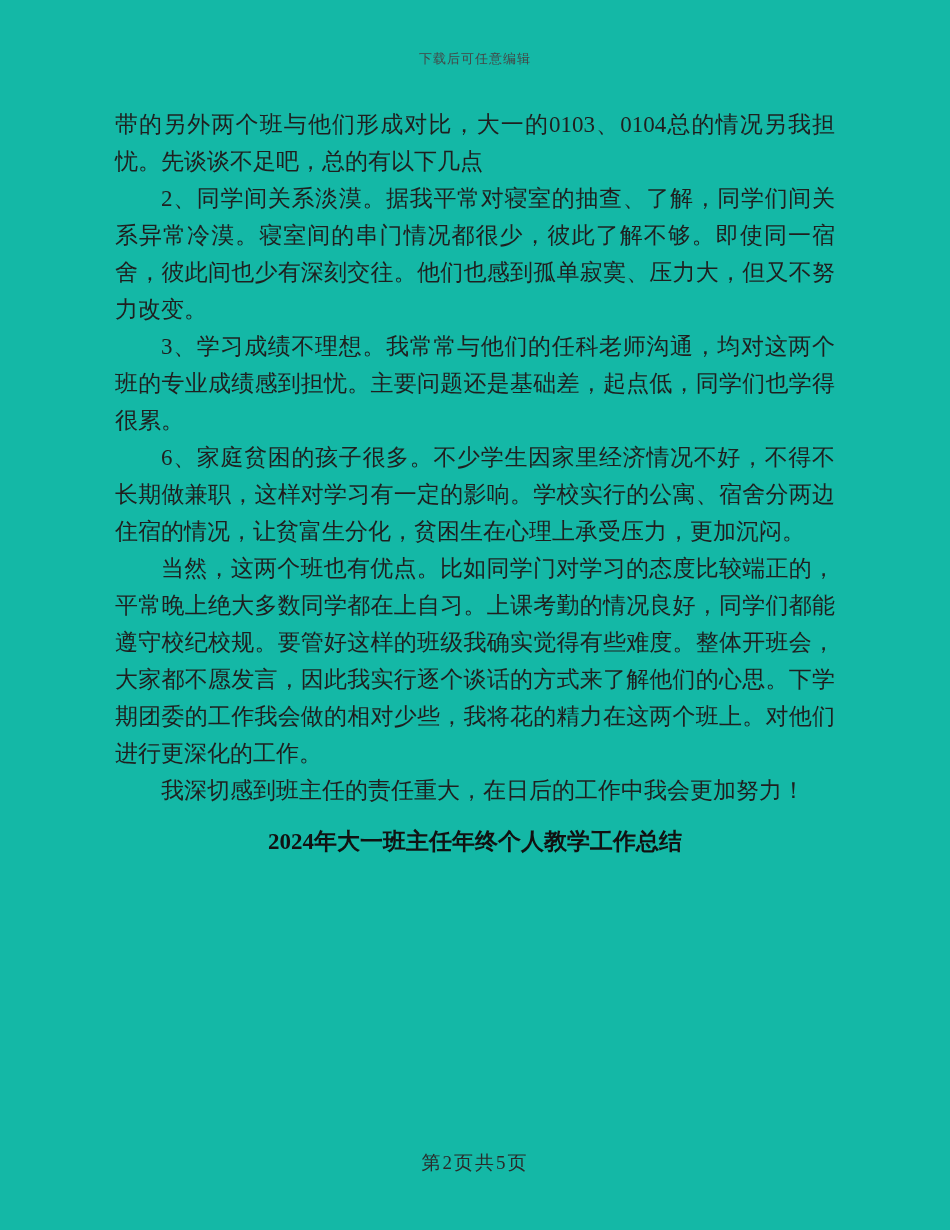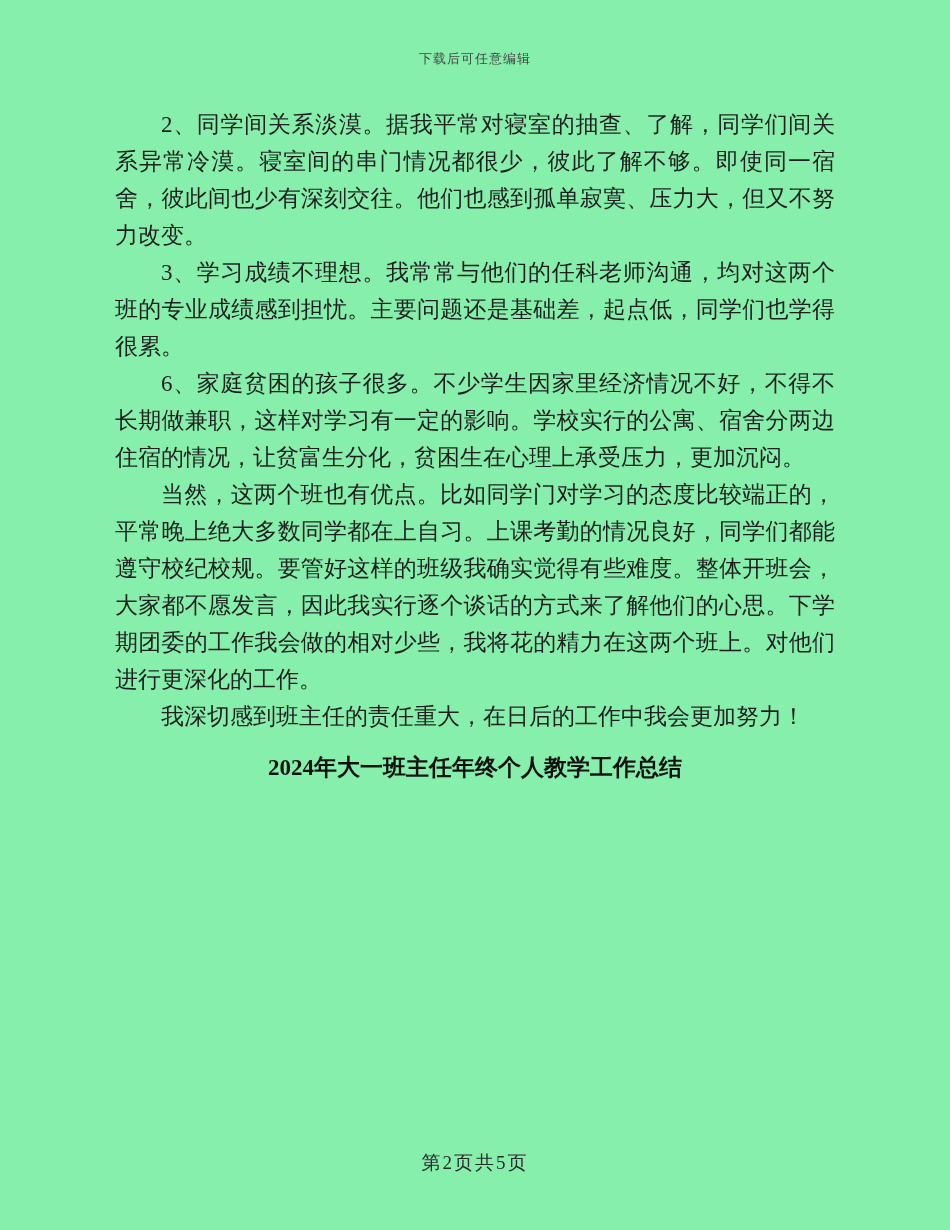--- a/index.html
+++ b/index.html
@@ -4,21 +4,21 @@
 <style>
   html, body {
     margin: 0;
     padding: 0;
     background: #ffffff;
   }
   .page {
     position: relative;
     width: 950px;
     height: 1230px;
-    background: #86efac;
+    background: #14b8a6;
     overflow: hidden;
     font-family: "Liberation Serif", "DejaVu Serif", serif;
   }
   .header-note {
     position: absolute;
     top: 50px;
     left: 0;
     right: 0;
     text-align: center;
     font-size: 13px;
@@ -65,20 +65,21 @@
 </style>
 </head>
 <body>
 
 <div class="page">
 
   <div class="header-note">下载后可任意编辑</div>
 
   <div class="content">
 
+    <p class="no-indent">带的另外两个班与他们形成对比，大一的0103、0104总的情况另我担忧。先谈谈不足吧，总的有以下几点</p>
 
 
     <p>2、同学间关系淡漠。据我平常对寝室的抽查、了解，同学们间关系异常冷漠。寝室间的串门情况都很少，彼此了解不够。即使同一宿舍，彼此间也少有深刻交往。他们也感到孤单寂寞、压力大，但又不努力改变。</p>
 
     <p>3、学习成绩不理想。我常常与他们的任科老师沟通，均对这两个班的专业成绩感到担忧。主要问题还是基础差，起点低，同学们也学得很累。</p>
 
     <p>6、家庭贫困的孩子很多。不少学生因家里经济情况不好，不得不长期做兼职，这样对学习有一定的影响。学校实行的公寓、宿舍分两边住宿的情况，让贫富生分化，贫困生在心理上承受压力，更加沉闷。</p>
 
     <p>当然，这两个班也有优点。比如同学门对学习的态度比较端正的，平常晚上绝大多数同学都在上自习。上课考勤的情况良好，同学们都能遵守校纪校规。要管好这样的班级我确实觉得有些难度。整体开班会，大家都不愿发言，因此我实行逐个谈话的方式来了解他们的心思。下学期团委的工作我会做的相对少些，我将花的精力在这两个班上。对他们进行更深化的工作。</p>
 

